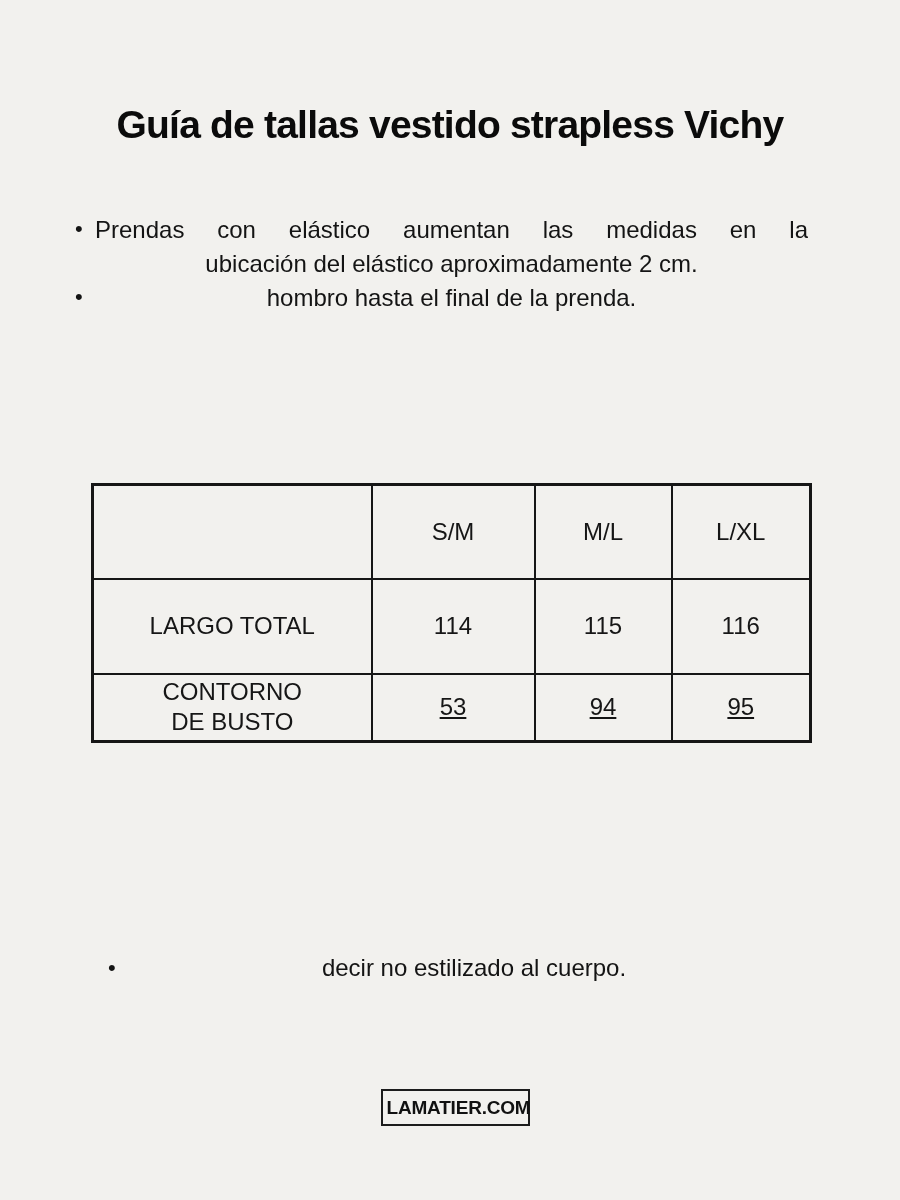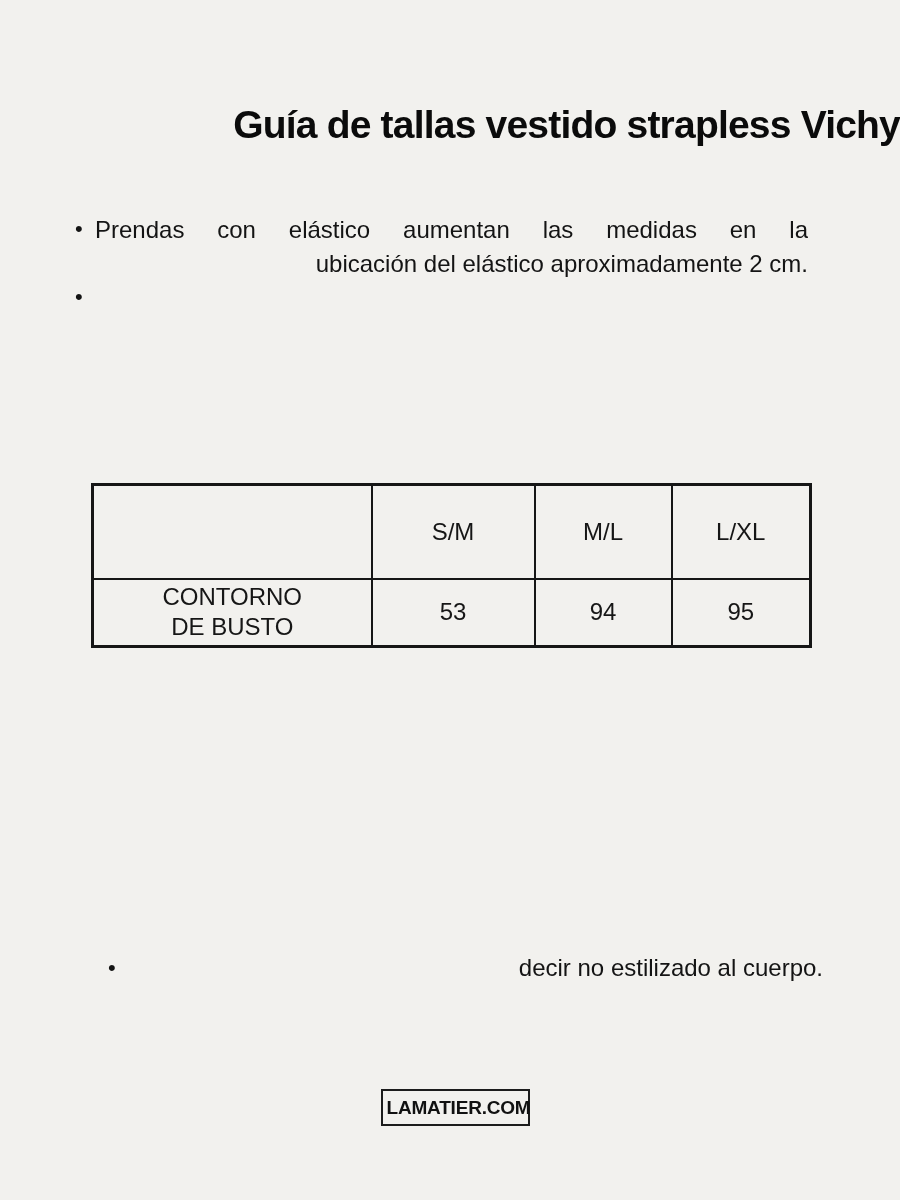--- a/index.html
+++ b/index.html
@@ -13,21 +13,21 @@
     overflow: hidden;
   }
 
   
   .title {
     position: absolute;
     top: 103px;
     left: 0;
     width: 900px;
     margin: 0;
-    text-align: right;
+    text-align: center;
     font-size: 39px;
     font-weight: 700;
     letter-spacing: -0.8px;
     color: #0b0b0b;
   }
 
   
   .intro {
     position: absolute;
     left: 95px;
@@ -48,21 +48,21 @@
     height: 34px;
     overflow: hidden;
     margin-top: 11px;
   }
   .jline::after {
     content: "";
     display: inline-block;
     width: 100%;
     height: 0;
   }
-  .lline { text-align: right; }
+  .lline { text-align: center; }
 
   
   .size-table {
     position: absolute;
     left: 91px;
     top: 483px;
     border-collapse: collapse;
     table-layout: fixed;
     border: 3px solid #161616;
   }
@@ -74,21 +74,21 @@
     border: 2px solid #161616;
     text-align: center;
     vertical-align: middle;
     font-weight: 400;
     font-size: 24px;
     padding: 0;
     color: #161616;
   }
   .size-table tr.hrow { height: 94px; }
   .size-table tr.r1 { height: 95px; }
-  .size-table tr.r2 { height: 68px; }
+  .size-table tr.r2 { height: 68px; text-decoration: underline; }
   .row-label span {
     display: inline-block;
     max-width: 175px;
     line-height: 30px;
   }
 
   
   .nota {
     position: absolute;
     left: 125px;
@@ -130,36 +130,43 @@
   <section class="intro">
 
     <div class="bullet-item">
       <span class="bullet">•</span>
       <div class="jline">Prendas con elástico aumentan las medidas en la</div>
       <div class="lline">ubicación del elástico aproximadamente 2 cm.</div>
     </div>
 
     <div class="bullet-item">
       <span class="bullet">•</span>
+      <div class="lline">hombro hasta el final de la prenda.</div>
     </div>
   </section>
 
   <table class="size-table">
     <colgroup>
         <col class="c0">
         <col class="c1">
         <col class="c2">
         <col class="c3">
       </colgroup>
     <tbody>
       <tr class="hrow">
         <th></th>
         <th>S/M</th>
         <th>M/L</th>
         <th>L/XL</th>
+      </tr>
+      <tr class="r1">
+        <td class="row-label"><span>LARGO TOTAL</span></td>
+        <td>114</td>
+        <td>115</td>
+        <td>116</td>
       </tr>
       <tr class="r2">
         <td class="row-label"><span>CONTORNO DE BUSTO</span></td>
         <td>53</td>
         <td>94</td>
         <td>95</td>
       </tr>
     </tbody>
   </table>
 

